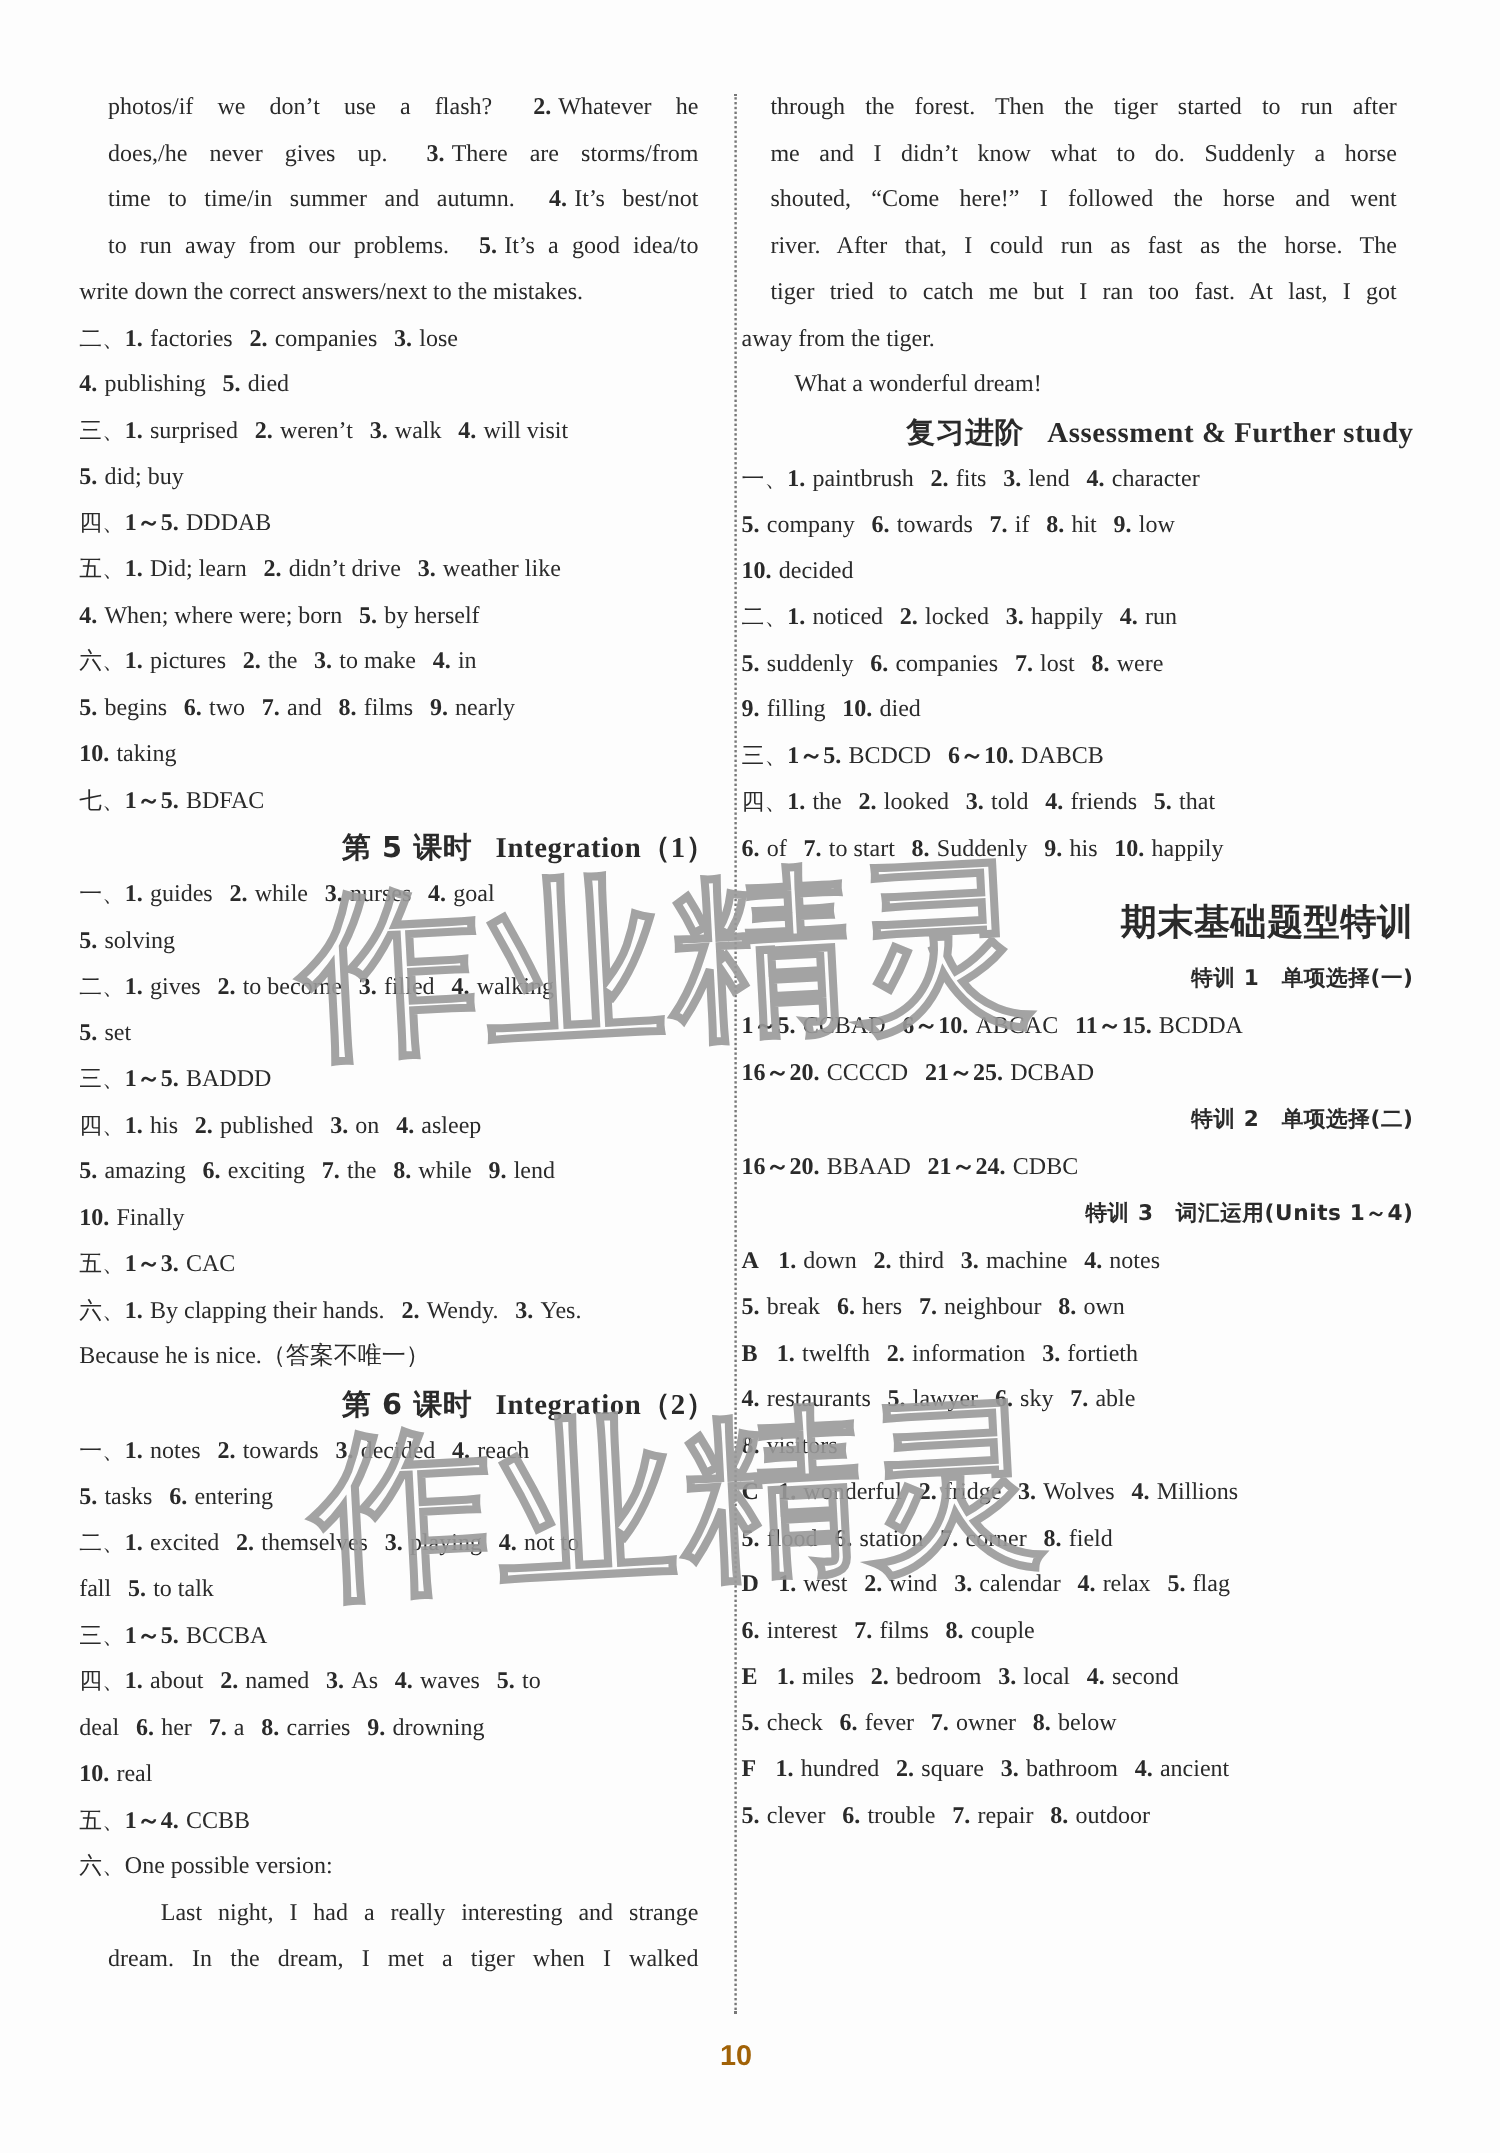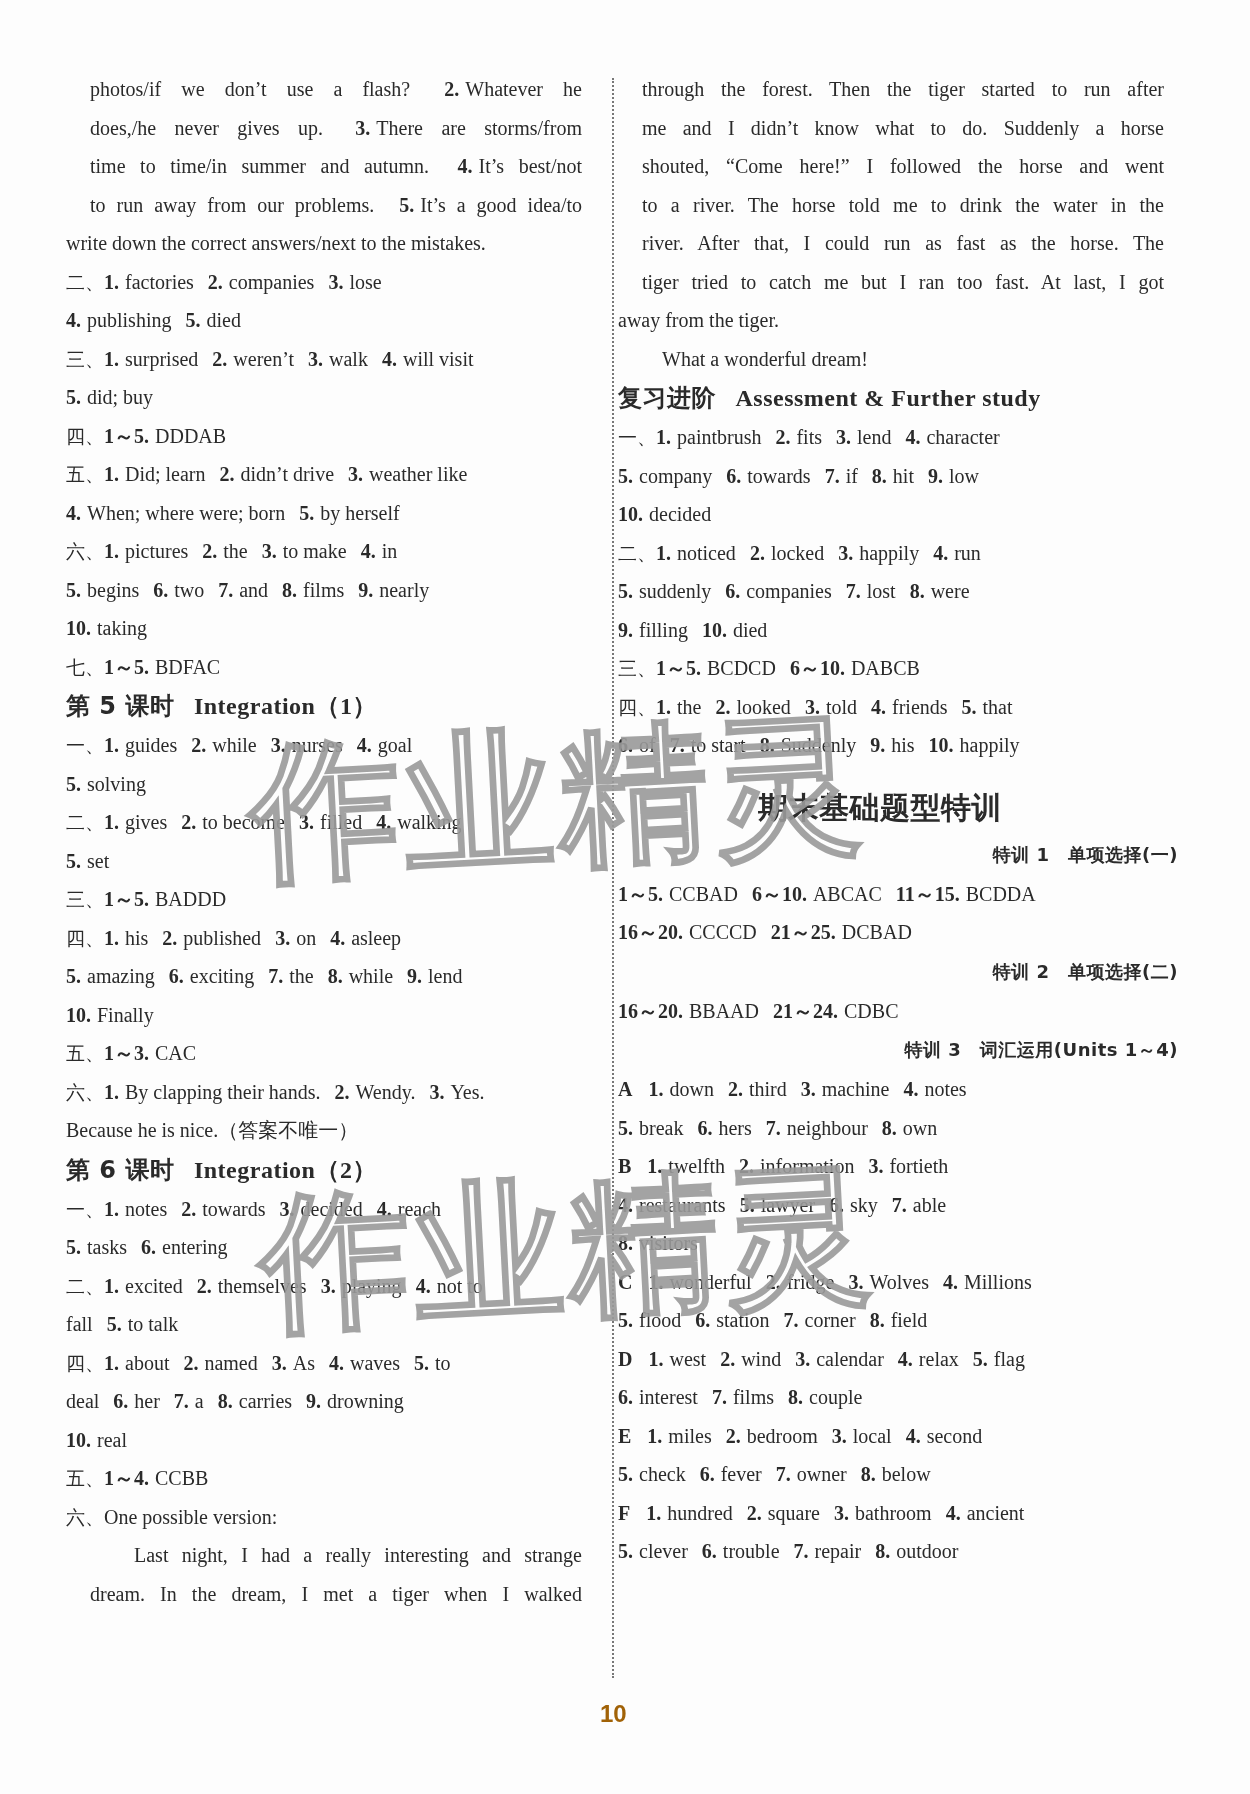--- a/index.html
+++ b/index.html
@@ -17,21 +17,21 @@
   .line {
     font-size: 20px; height: 38.5px; line-height: 38.5px; white-space: nowrap;
   }
   .line.just { text-align: justify; text-align-last: justify; margin-left: 24px; }
   .line.indent { padding-left: 44px; }
   .line b, .num { font-weight: bold; font-family: "Liberation Serif", serif; }
   .sec {
     font-family: "DejaVu Sans", sans-serif; font-size: 19px; font-weight: normal;
   }
   .heading {
-    font-size: 24px; font-weight: bold; text-align: left; height: 40px; line-height: 40px;
+    font-size: 24px; font-weight: bold; text-align: right; height: 40px; line-height: 40px;
     white-space: nowrap; letter-spacing: 0.5px;
   }
   .heading.big { font-family: "DejaVu Sans", sans-serif; font-size: 30px; height: 70px; line-height: 86px; padding-left: 140px; }
   .heading.sub { font-family: "DejaVu Sans", sans-serif; font-size: 18px; padding-left: 60px; text-align: right; padding-left: 140px; }
   .heading .cn { font-family: "DejaVu Sans", sans-serif; }
   .item { margin-right: 14px; }
   .item .n { font-weight: bold; margin-right: 6px; }
   .page-number {
     position: absolute; left: 600px; top: 1700px; font-family: "Liberation Sans", sans-serif;
     font-weight: bold; font-size: 24px; color: #a16207;
@@ -74,34 +74,34 @@
     <div class="line"><span class="item"><span class="n">5.</span><span>amazing</span></span><span class="item"><span class="n">6.</span><span>exciting</span></span><span class="item"><span class="n">7.</span><span>the</span></span><span class="item"><span class="n">8.</span><span>while</span></span><span class="item"><span class="n">9.</span><span>lend</span></span></div>
     <div class="line"><span class="item"><span class="n">10.</span><span>Finally</span></span></div>
     <div class="line"><span class="sec">五、</span><span class="item"><span class="n">1～3.</span><span>CAC</span></span></div>
     <div class="line"><span class="sec">六、</span><span class="item"><span class="n">1.</span><span>By clapping their hands.</span></span><span class="item"><span class="n">2.</span><span>Wendy.</span></span><span class="item"><span class="n">3.</span><span>Yes.</span></span></div>
     <div class="line"><span class="item"><span>Because he is nice.（答案不唯一）</span></span></div>
     <div class="heading"><span class="cn">第 6 课时</span><span>&nbsp;&nbsp;&nbsp;</span><span>Integration（2）</span></div>
     <div class="line"><span class="sec">一、</span><span class="item"><span class="n">1.</span><span>notes</span></span><span class="item"><span class="n">2.</span><span>towards</span></span><span class="item"><span class="n">3.</span><span>decided</span></span><span class="item"><span class="n">4.</span><span>reach</span></span></div>
     <div class="line"><span class="item"><span class="n">5.</span><span>tasks</span></span><span class="item"><span class="n">6.</span><span>entering</span></span></div>
     <div class="line"><span class="sec">二、</span><span class="item"><span class="n">1.</span><span>excited</span></span><span class="item"><span class="n">2.</span><span>themselves</span></span><span class="item"><span class="n">3.</span><span>playing</span></span><span class="item"><span class="n">4.</span><span>not to</span></span></div>
     <div class="line"><span class="item"><span>fall</span></span><span class="item"><span class="n">5.</span><span>to talk</span></span></div>
+    <div class="line"><span class="sec">三、</span><span class="item"><span class="n">1～5.</span><span>BCCBA</span></span></div>
     <div class="line"><span class="sec">四、</span><span class="item"><span class="n">1.</span><span>about</span></span><span class="item"><span class="n">2.</span><span>named</span></span><span class="item"><span class="n">3.</span><span>As</span></span><span class="item"><span class="n">4.</span><span>waves</span></span><span class="item"><span class="n">5.</span><span>to</span></span></div>
     <div class="line"><span class="item"><span>deal</span></span><span class="item"><span class="n">6.</span><span>her</span></span><span class="item"><span class="n">7.</span><span>a</span></span><span class="item"><span class="n">8.</span><span>carries</span></span><span class="item"><span class="n">9.</span><span>drowning</span></span></div>
     <div class="line"><span class="item"><span class="n">10.</span><span>real</span></span></div>
     <div class="line"><span class="sec">五、</span><span class="item"><span class="n">1～4.</span><span>CCBB</span></span></div>
     <div class="line"><span class="sec">六、</span><span class="item"><span>One possible version:</span></span></div>
     <div class="line just indent"><span class="item"><span>Last night, I had a really interesting and strange</span></span> </div>
     <div class="line just"><span class="item"><span>dream. In the dream, I met a tiger when I walked</span></span> </div>
   </div>
 <div class="divider"></div>
 <div class="col right">
     <div class="line just"><span class="item"><span>through the forest. Then the tiger started to run after</span></span> </div>
     <div class="line just"><span class="item"><span>me and I didn’t know what to do. Suddenly a horse</span></span> </div>
     <div class="line just"><span class="item"><span>shouted, “Come here!” I followed the horse and went</span></span> </div>
-    <div class="line just"><span class="item"><span>to a river. The horse told me to drink the water in the</span></span> </div>
     <div class="line just"><span class="item"><span>river. After that, I could run as fast as the horse. The</span></span> </div>
     <div class="line just"><span class="item"><span>tiger tried to catch me but I ran too fast. At last, I got</span></span> </div>
     <div class="line"><span class="item"><span>away from the tiger.</span></span></div>
     <div class="line indent"><span class="item"><span>What a wonderful dream!</span></span></div>
     <div class="heading"><span class="cn">复习进阶</span><span>&nbsp;&nbsp;&nbsp;</span><span>Assessment &amp; Further study</span></div>
     <div class="line"><span class="sec">一、</span><span class="item"><span class="n">1.</span><span>paintbrush</span></span><span class="item"><span class="n">2.</span><span>fits</span></span><span class="item"><span class="n">3.</span><span>lend</span></span><span class="item"><span class="n">4.</span><span>character</span></span></div>
     <div class="line"><span class="item"><span class="n">5.</span><span>company</span></span><span class="item"><span class="n">6.</span><span>towards</span></span><span class="item"><span class="n">7.</span><span>if</span></span><span class="item"><span class="n">8.</span><span>hit</span></span><span class="item"><span class="n">9.</span><span>low</span></span></div>
     <div class="line"><span class="item"><span class="n">10.</span><span>decided</span></span></div>
     <div class="line"><span class="sec">二、</span><span class="item"><span class="n">1.</span><span>noticed</span></span><span class="item"><span class="n">2.</span><span>locked</span></span><span class="item"><span class="n">3.</span><span>happily</span></span><span class="item"><span class="n">4.</span><span>run</span></span></div>
     <div class="line"><span class="item"><span class="n">5.</span><span>suddenly</span></span><span class="item"><span class="n">6.</span><span>companies</span></span><span class="item"><span class="n">7.</span><span>lost</span></span><span class="item"><span class="n">8.</span><span>were</span></span></div>

